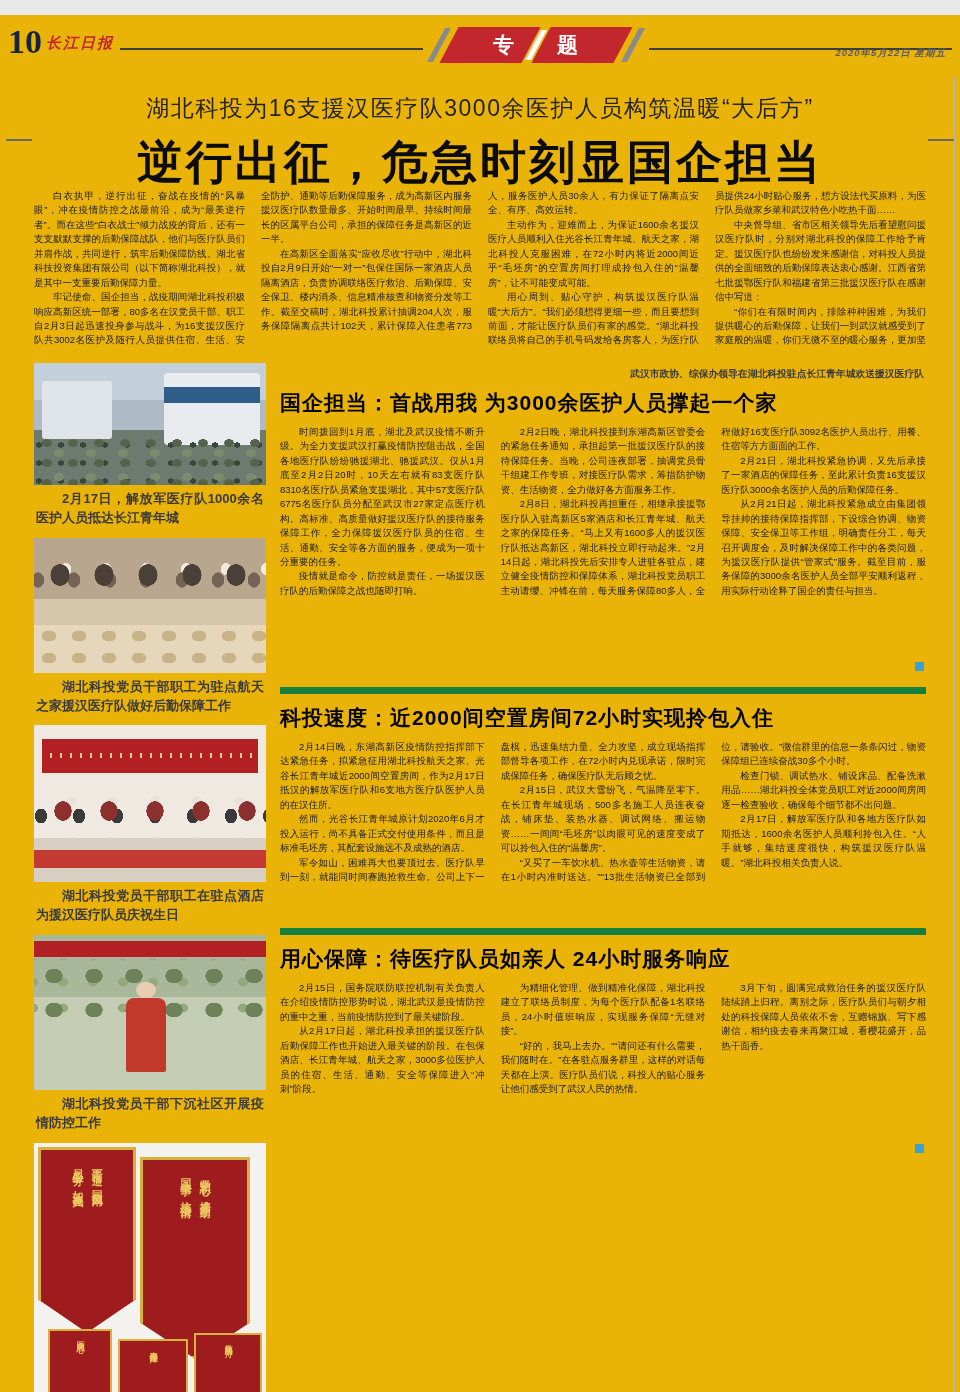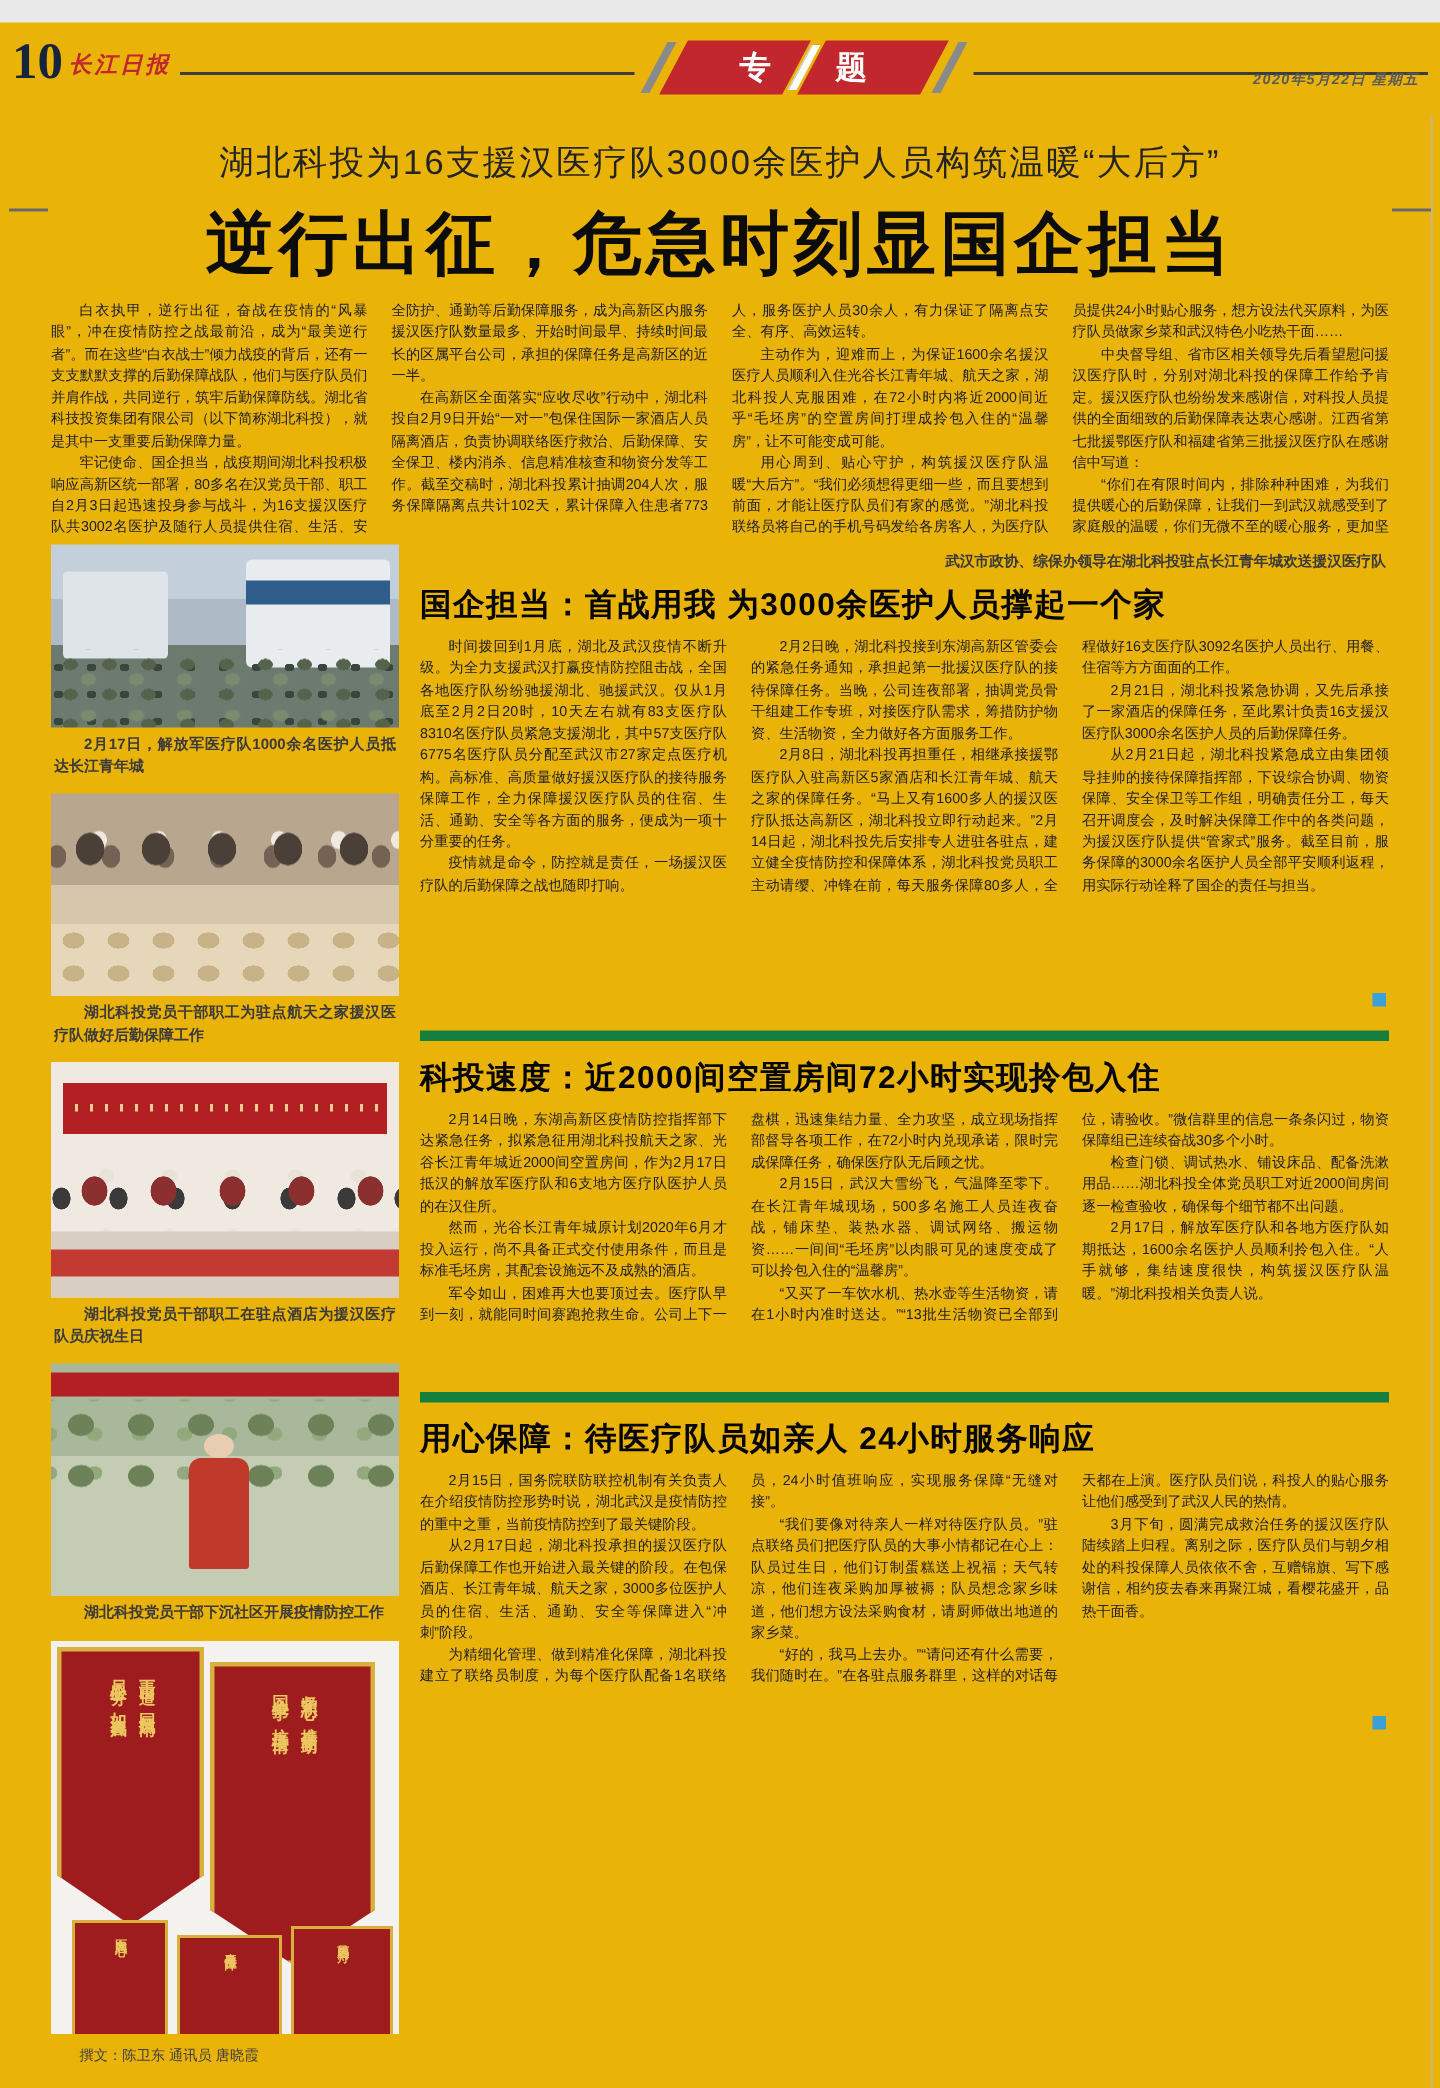--- a/index.html
+++ b/index.html
@@ -27,31 +27,31 @@
   
   .headline-block{position:absolute;top:78px;left:30px;right:30px;text-align:center;}
   .headline-block::before,.headline-block::after{content:"";position:absolute;top:46px;width:26px;height:2px;background:#6a6a6a;}
   .headline-block::before{left:-24px;}
   .headline-block::after{right:-24px;}
   .kicker{font-size:23px;font-weight:400;color:#242424;letter-spacing:1.5px;}
   .mainhead{font-size:46px;font-weight:900;color:#0c0c0c;letter-spacing:3px;margin-top:8px;
             font-family:"Liberation Sans",sans-serif;}
 
   
-  .intro{position:absolute;top:186px;left:34px;width:892px;height:170px;overflow:hidden;
+  .intro{position:absolute;top:174px;left:34px;width:892px;height:170px;overflow:hidden;
          column-count:4;column-gap:16px;font-size:9.5px;line-height:1.52;text-align:justify;color:#20202c;}
   .intro p,.colbody p{margin:0;text-indent:2em;}
 
   
   .content{position:absolute;top:348px;left:34px;width:892px;}
   .grid{display:grid;grid-template-columns:232px 646px;column-gap:14px;}
 
   
   .photo{position:relative;width:100%;overflow:hidden;background:#ccc;}
-  .caption{font-size:10px;font-weight:bold;color:#3a3a3a;line-height:1.45;text-align:justify;
+  .caption{font-size:13px;font-weight:bold;color:#3a3a3a;line-height:1.45;text-align:justify;
            text-indent:2em;margin:5px 2px 10px 2px;}
   .p1{height:122px;background:linear-gradient(#c3cfdb 0 30%,#aebbc6 30% 55%,#6d7a70 55% 100%);}
   .p1 .bus{position:absolute;top:10px;right:6px;width:96px;height:72px;background:#e9ecef;border-radius:4px;}
   .p1 .bus::after{content:"";position:absolute;top:14px;left:0;right:0;height:16px;background:#2f5d8c;}
   .p1 .bus2{position:absolute;top:18px;left:8px;width:70px;height:58px;background:#dfe4e8;border-radius:3px;}
   .p1 .crowd1{position:absolute;left:0;right:0;bottom:0;height:52px;
       background-image:radial-gradient(#55624c 26%,transparent 27%),radial-gradient(#7c8a6e 22%,transparent 23%),radial-gradient(#39463a 20%,transparent 21%);
       background-size:26px 20px,32px 24px,22px 18px;background-position:0 0,9px 8px,16px 3px;}
   .p2{height:135px;background:linear-gradient(#b9a68f 0 45%,#d6c6ab 45% 100%);}
   .p2 .figrow{position:absolute;top:8px;left:0;right:0;height:62px;
@@ -245,21 +245,20 @@
             </div>
         </div>
 
         <div class="section ruled">
           <div class="sec-title">用心保障：待医疗队员如亲人 24小时服务响应</div>
           <div class="colbody cols3 s3">
 
           <p>2月15日，国务院联防联控机制有关负责人在介绍疫情防控形势时说，湖北武汉是疫情防控的重中之重，当前疫情防控到了最关键阶段。</p>
               <p>从2月17日起，湖北科投承担的援汉医疗队后勤保障工作也开始进入最关键的阶段。在包保酒店、长江青年城、航天之家，3000多位医护人员的住宿、生活、通勤、安全等保障进入“冲刺”阶段。</p>
               <p>为精细化管理、做到精准化保障，湖北科投建立了联络员制度，为每个医疗队配备1名联络员，24小时值班响应，实现服务保障“无缝对接”。</p>
-              <p>“我们要像对待亲人一样对待医疗队员。”驻点联络员们把医疗队员的大事小情都记在心上：队员过生日，他们订制蛋糕送上祝福；天气转凉，他们连夜采购加厚被褥；队员想念家乡味道，他们想方设法采购食材，请厨师做出地道的家乡菜。</p>
               <p>“好的，我马上去办。”“请问还有什么需要，我们随时在。”在各驻点服务群里，这样的对话每天都在上演。医疗队员们说，科投人的贴心服务让他们感受到了武汉人民的热情。</p>
               <p>3月下旬，圆满完成救治任务的援汉医疗队陆续踏上归程。离别之际，医疗队员们与朝夕相处的科投保障人员依依不舍，互赠锦旗、写下感谢信，相约疫去春来再聚江城，看樱花盛开，品热干面香。</p>
             </div>
           <span class="endmark"></span>
         </div>
       </div>
 
     </div>
   </div>
 </div>

